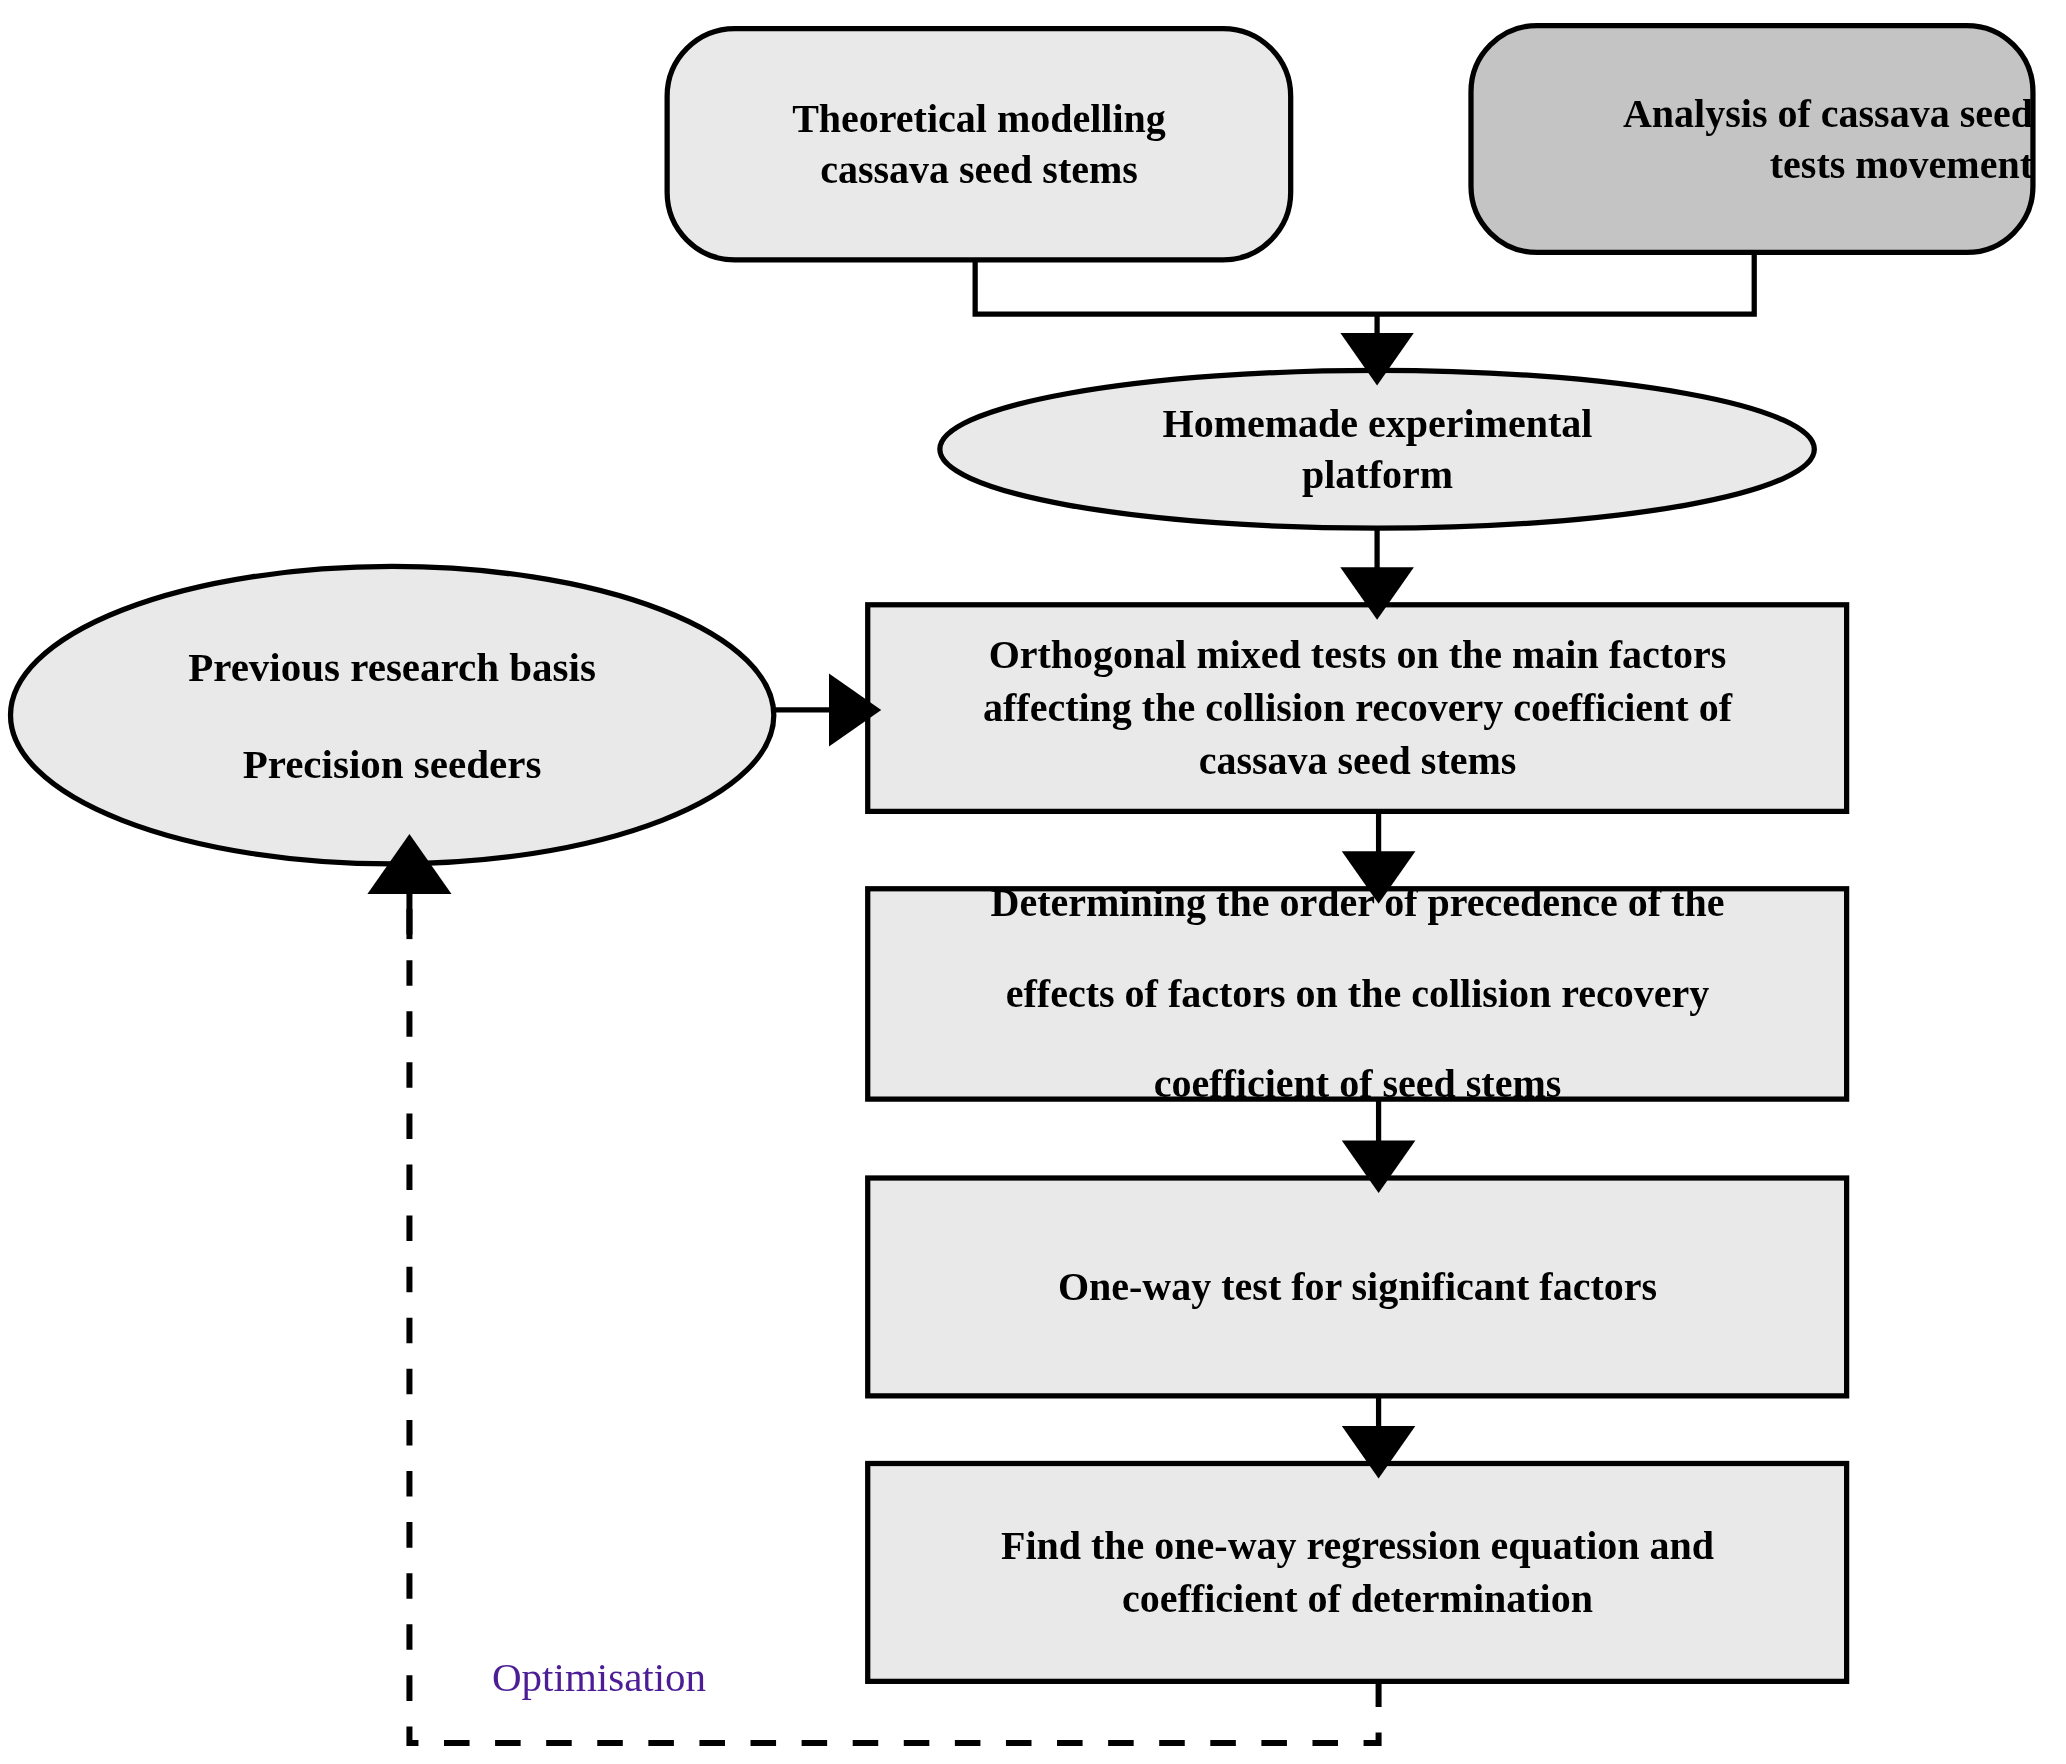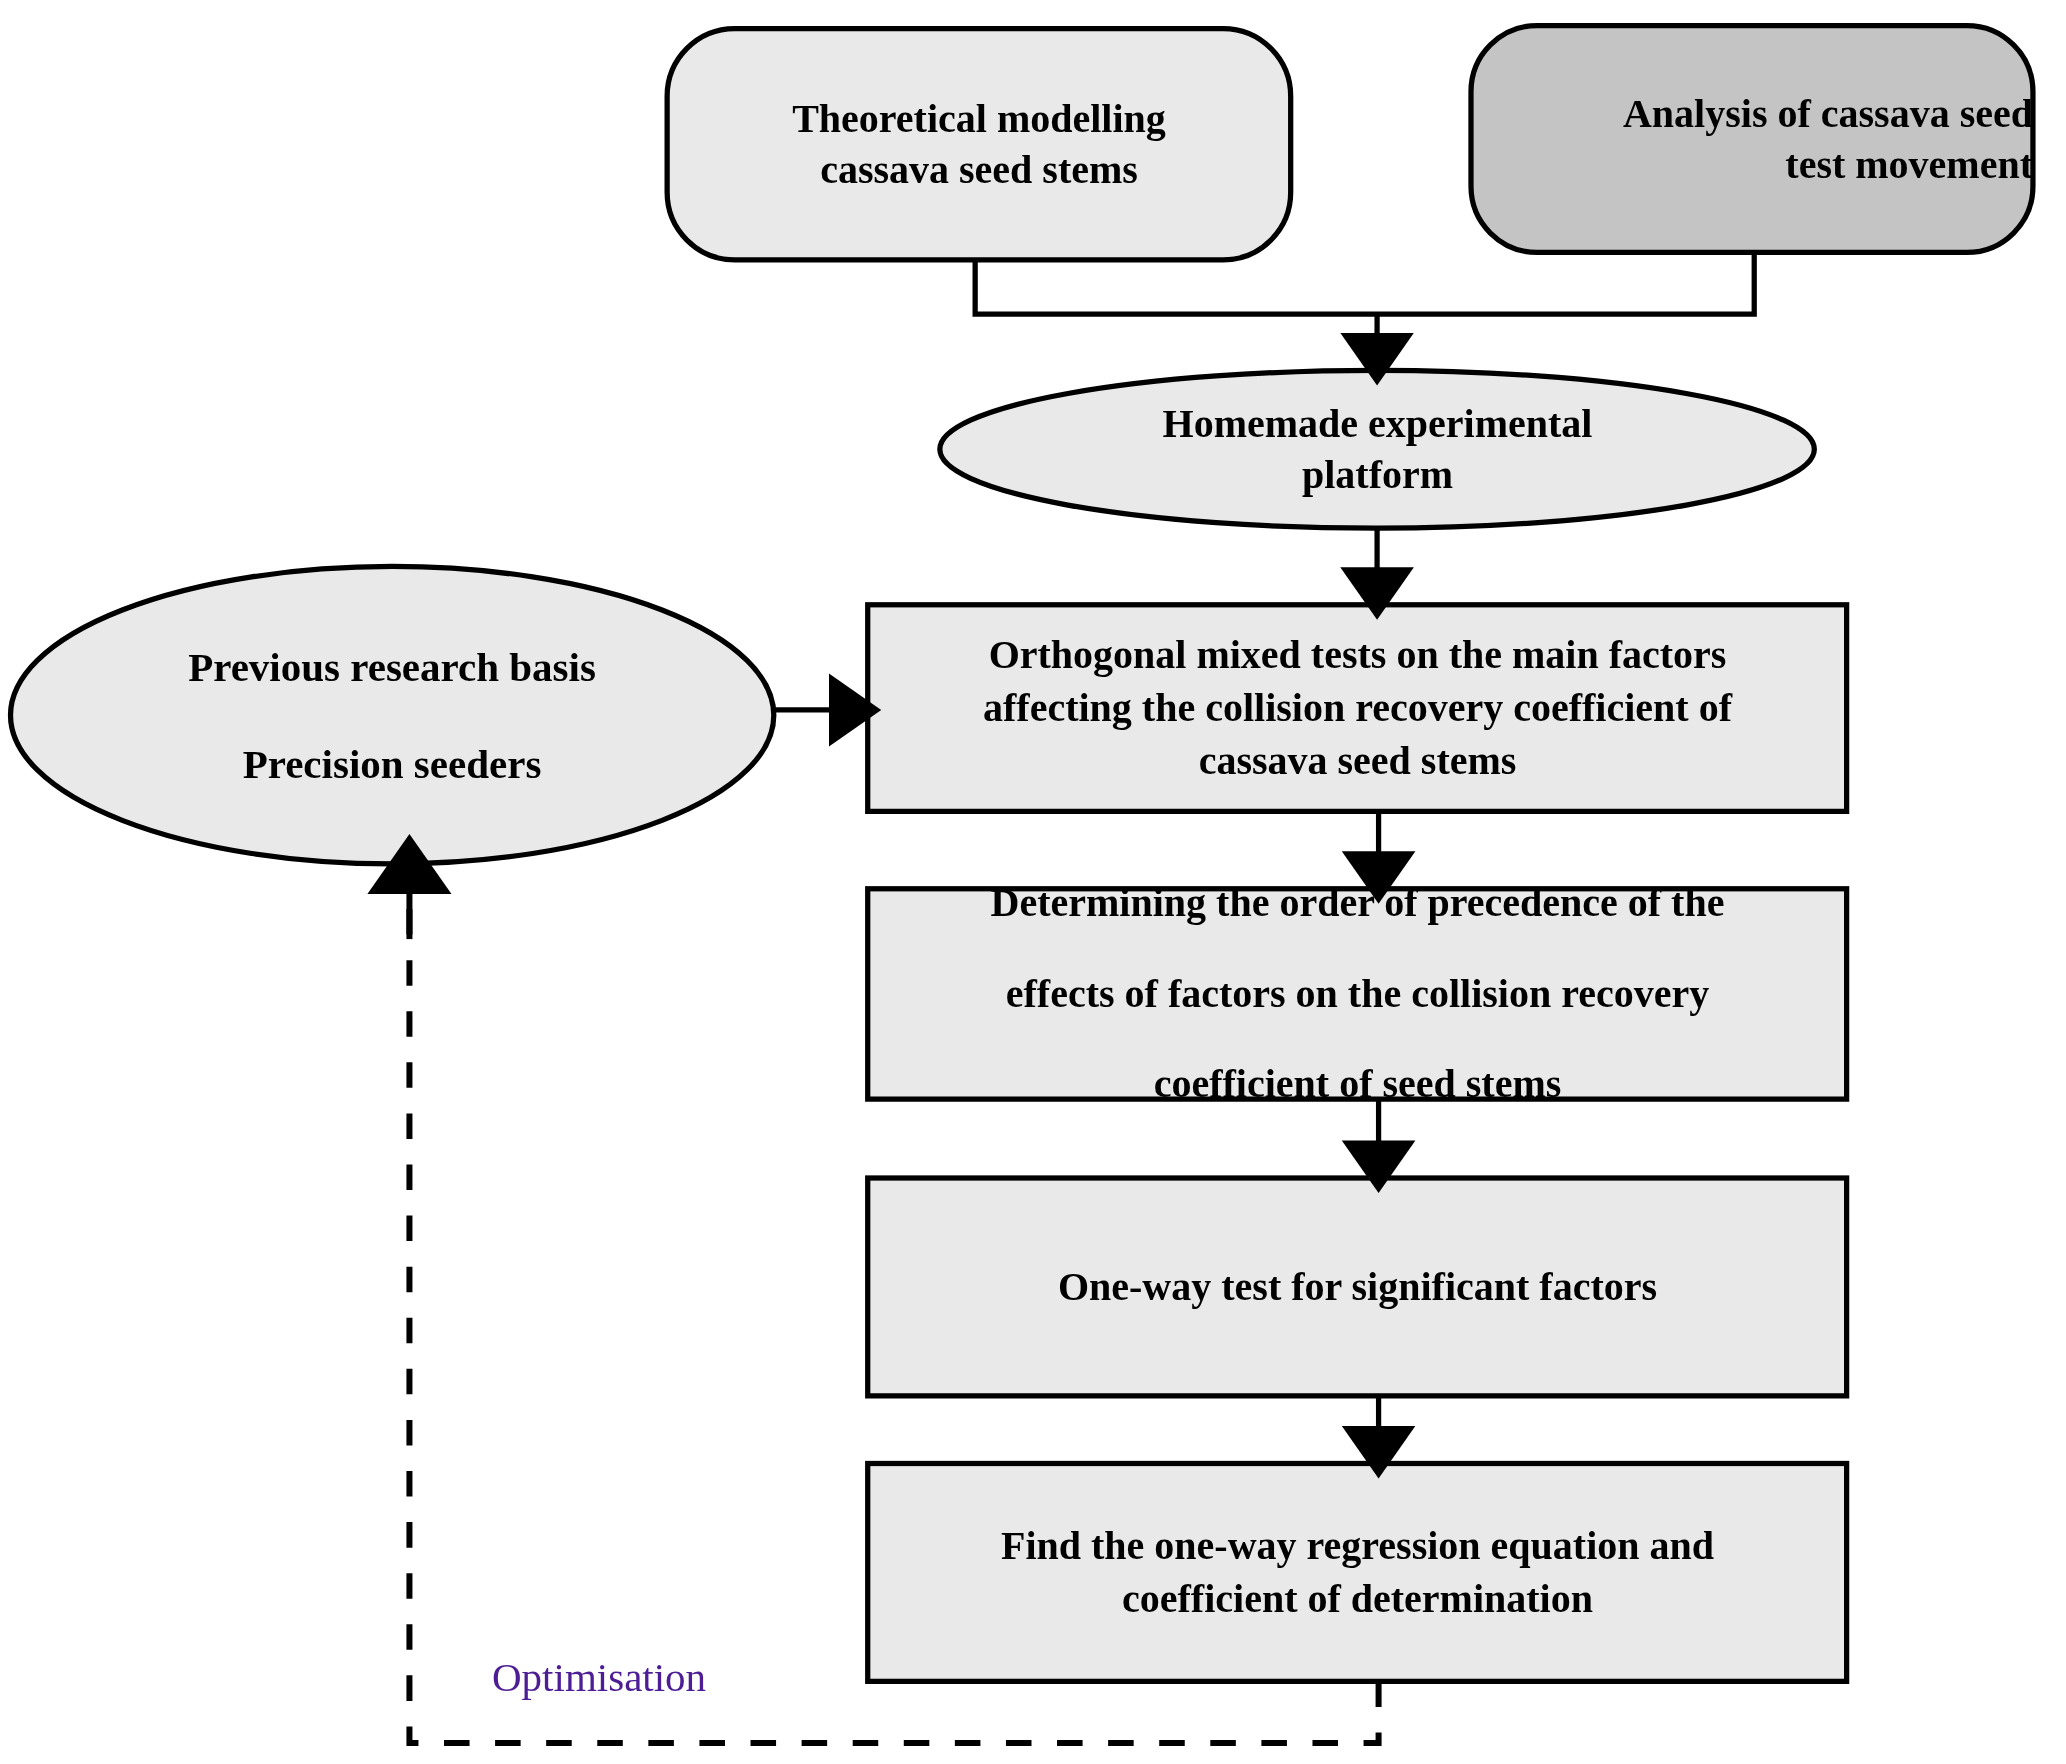--- a/index.html
+++ b/index.html
@@ -128,21 +128,21 @@
     </g>
   </svg>
 
   <div class="node-text t-top-box" style="left:667px; top:28.6px; width:624px; height:231px;">
     <span class="line">Theoretical modelling</span>
     <span class="line">cassava seed stems</span>
   </div>
 
   <div class="node-text t-top-box" style="left:1471px; top:25.5px; width:562px; height:227px;align-items:flex-end;">
     <span class="line">Analysis of cassava seed</span>
-    <span class="line">test movement</span>
+    <span class="line">tests movement</span>
   </div>
 
   <div class="node-text t-ellipse-prev" style="left:10.5px; top:567px; width:763px; height:298px;">
     <span class="line">Previous research basis</span>
     <span class="gap-lg"></span>
     <span class="line">Precision seeders</span>
   </div>
 
   <div class="node-text t-ellipse-platform" style="left:940px; top:370px; width:875px; height:158px;">
     <span class="line">Homemade experimental</span>

